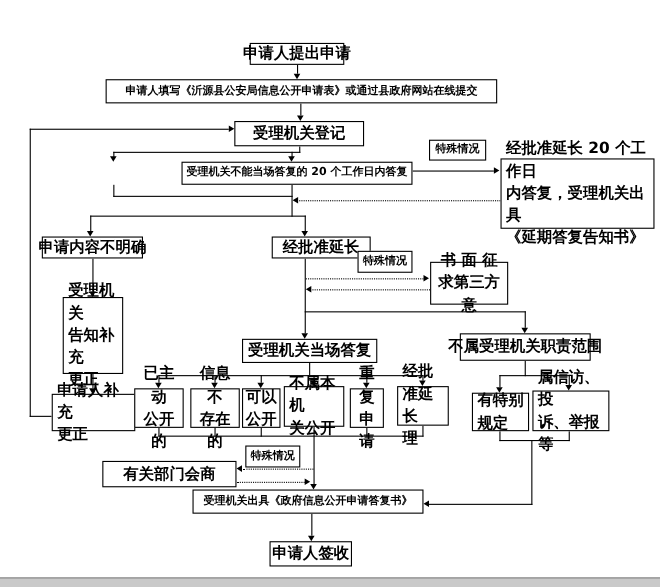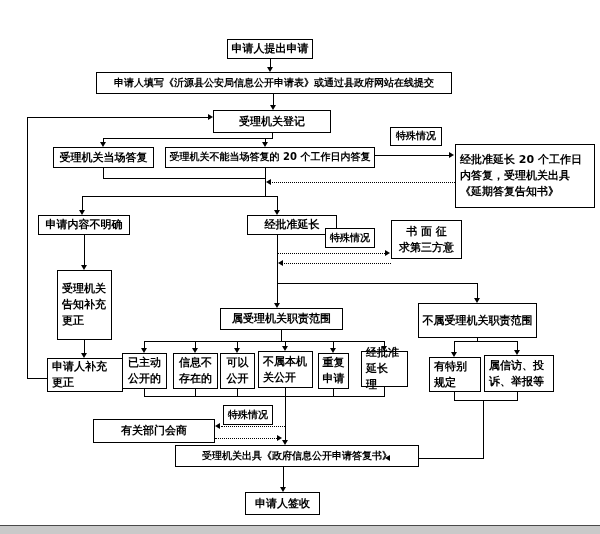--- a/index.html
+++ b/index.html
@@ -4,21 +4,21 @@
 <style>
   html,body{margin:0;padding:0;background:#fff;}
   #stage{
     position:relative;width:600px;height:534px;background:#ffffff;
     font-family:"DejaVu Sans","Liberation Sans",sans-serif;
     font-weight:bold;color:#000;overflow:hidden;
   }
   .box{
     position:absolute;box-sizing:border-box;border:1px solid #000;background:#fff;
     display:flex;align-items:center;justify-content:center;text-align:center;
-    font-size:11px;line-height:1.45;white-space:pre-line;z-index:2;padding:0 2px;
+    font-size:14px;line-height:1.45;white-space:pre-line;z-index:2;padding:0 2px;
   }
   .nw{white-space:nowrap;}
   .fs10{font-size:10px;letter-spacing:0px;}
   .tl{justify-content:flex-start;text-align:left;padding:2px 4px;}
   .hl,.vl,.hd{position:absolute;z-index:1;}
   .hl{height:1px;background:#000;}
   .vl{width:1px;background:#000;}
   .hd{height:0;border-top:1px dotted #000;background:none;}
   .ad,.ar,.al{position:absolute;width:0;height:0;z-index:3;}
   .ad{border-left:3px solid transparent;border-right:3px solid transparent;border-top:5px solid #000;}
@@ -112,53 +112,52 @@
   <div class="al" style="left:215px;top:423px"></div>
   <div class="ar" style="left:277px;top:435px"></div>
   <div class="ad" style="left:282px;top:440px"></div>
   <div class="al" style="left:385px;top:455px"></div>
   <div class="ad" style="left:280px;top:487px"></div>
 
   <div class="box nw" style="left:227px;top:39px;width:86px;height:20px">申请人提出申请</div>
   <div class="box nw" style="left:213px;top:110px;width:118px;height:23px">受理机关登记</div>
   <div class="box nw fs10" style="left:96px;top:72px;width:356px;height:22px">申请人填写《沂源县公安局信息公开申请表》或通过县政府网站在线提交</div>
   <div class="box nw fs10" style="left:390px;top:127px;width:52px;height:19px">特殊情况</div>
-  <div class="box nw" style="left:53px;top:147px;width:101px;height:21px">受理机关当场答复</div>
   <div class="box nw fs10" style="left:165px;top:147px;width:210px;height:21px">受理机关不能当场答复的 20 个工作日内答复</div>
   <div class="box tl" style="left:455px;top:144px;width:140px;height:64px">经批准延长 20 个工作日
 内答复，受理机关出具
 《延期答复告知书》</div>
   <div class="box nw" style="left:38px;top:215px;width:92px;height:20px">申请内容不明确</div>
   <div class="box nw" style="left:247px;top:215px;width:90px;height:20px">经批准延长</div>
   <div class="box nw fs10" style="left:325px;top:228px;width:50px;height:20px">特殊情况</div>
-  <div class="box" style="left:391px;top:220px;width:71px;height:39px">书 面 征
+  <div class="box" style="left:391px;top:238px;width:71px;height:39px">书 面 征
 求第三方意</div>
   <div class="box tl" style="left:57px;top:270px;width:55px;height:70px">受理机关
 告知补充
 更正</div>
   <div class="box tl" style="left:47px;top:358px;width:76px;height:34px">申请人补充
 更正</div>
-  <div class="box nw" style="left:220px;top:308px;width:123px;height:22px">属受理机关职责范围</div>
-  <div class="box nw" style="left:418px;top:303px;width:119px;height:35px">不属受理机关职责范围</div>
+  <div class="box nw" style="left:220px;top:308px;width:123px;height:22px">受理机关当场答复</div>
+  <div class="box nw" style="left:418px;top:303px;width:119px;height:25px">不属受理机关职责范围</div>
   <div class="box" style="left:122px;top:353px;width:45px;height:36px">已主动
 公开的</div>
   <div class="box" style="left:173px;top:353px;width:45px;height:36px">信息不
 存在的</div>
   <div class="box" style="left:220px;top:353px;width:35px;height:36px">可以
 公开</div>
   <div class="box tl" style="left:258px;top:351px;width:55px;height:37px">不属本机
 关公开</div>
   <div class="box" style="left:318px;top:353px;width:31px;height:36px">重复
 申请</div>
   <div class="box tl" style="left:361px;top:351px;width:47px;height:36px">经批准延长
 理</div>
   <div class="box tl" style="left:429px;top:357px;width:52px;height:35px">有特别
 规定</div>
   <div class="box tl" style="left:484px;top:355px;width:70px;height:37px">属信访、投
 诉、举报等</div>
   <div class="box nw fs10" style="left:223px;top:405px;width:50px;height:20px">特殊情况</div>
   <div class="box nw" style="left:93px;top:419px;width:122px;height:24px">有关部门会商</div>
-  <div class="box nw fs10" style="left:175px;top:445px;width:244px;height:22px">受理机关出具《政府信息公开申请答复书》</div>
+  <div class="box nw fs10" style="left:175px;top:445px;width:210px;height:22px">受理机关出具《政府信息公开申请答复书》</div>
   <div class="box nw" style="left:245px;top:492px;width:75px;height:23px">申请人签收</div>
 
   <div class="bottom-line"></div>
   <div class="bottom-bar"></div>
 </div>
 
 </body></html>

